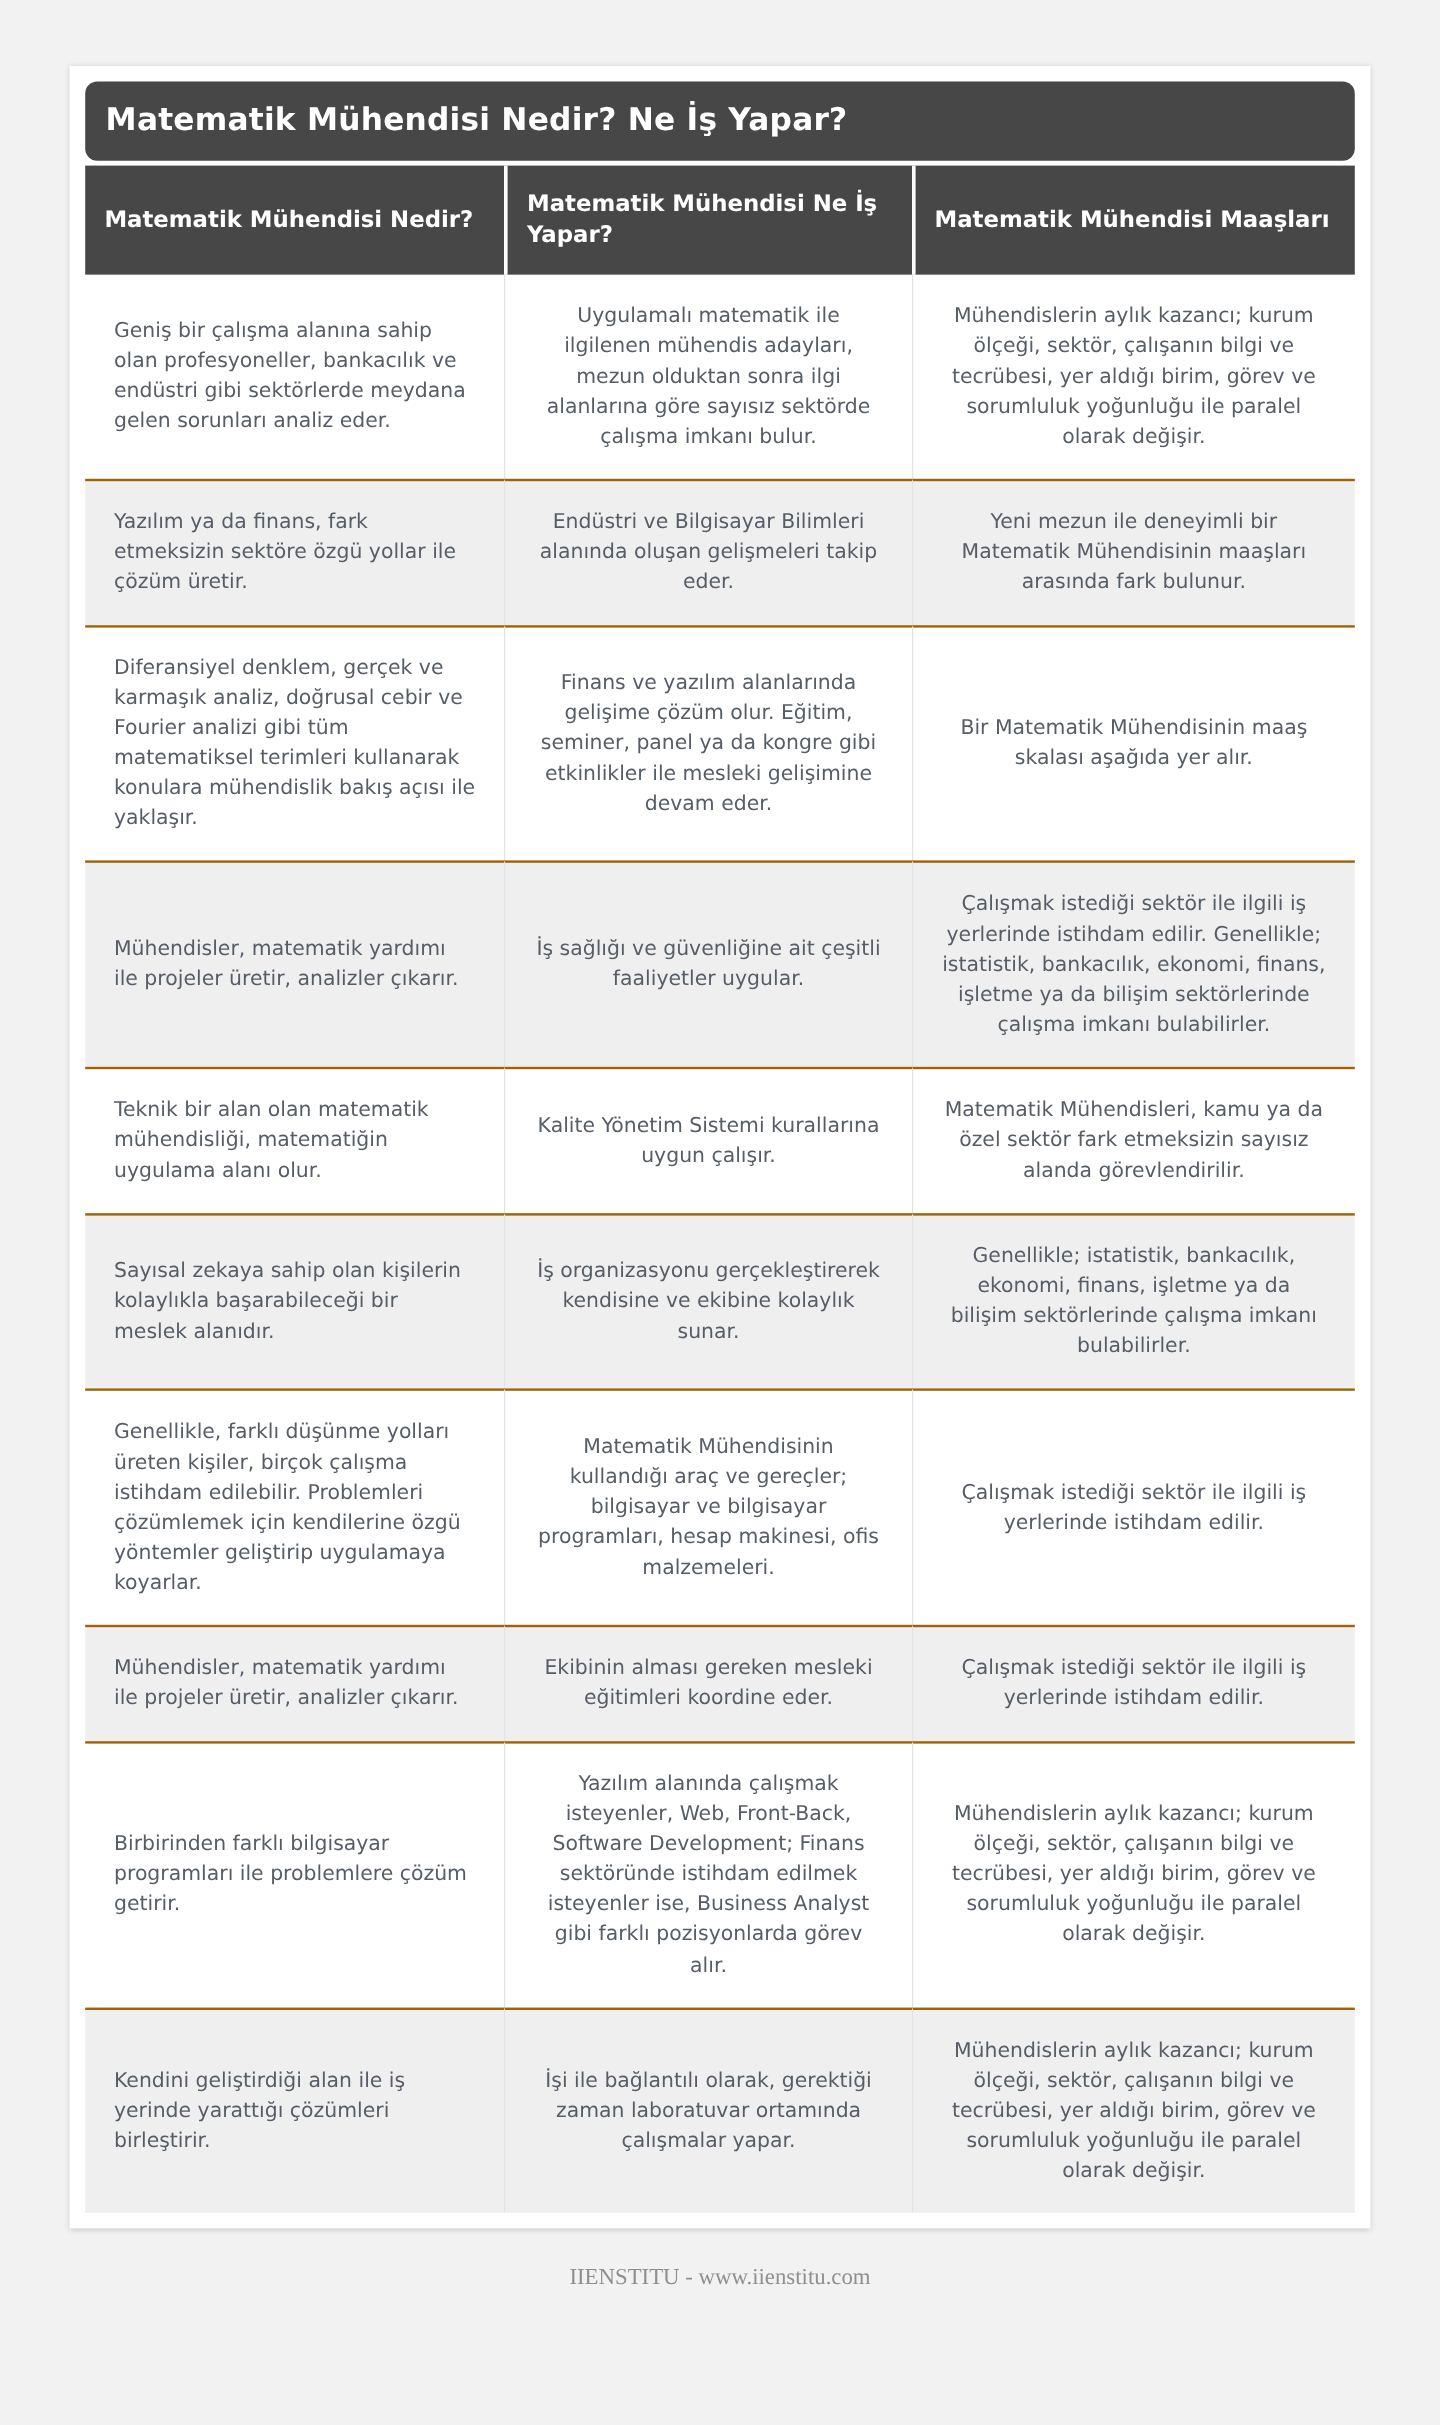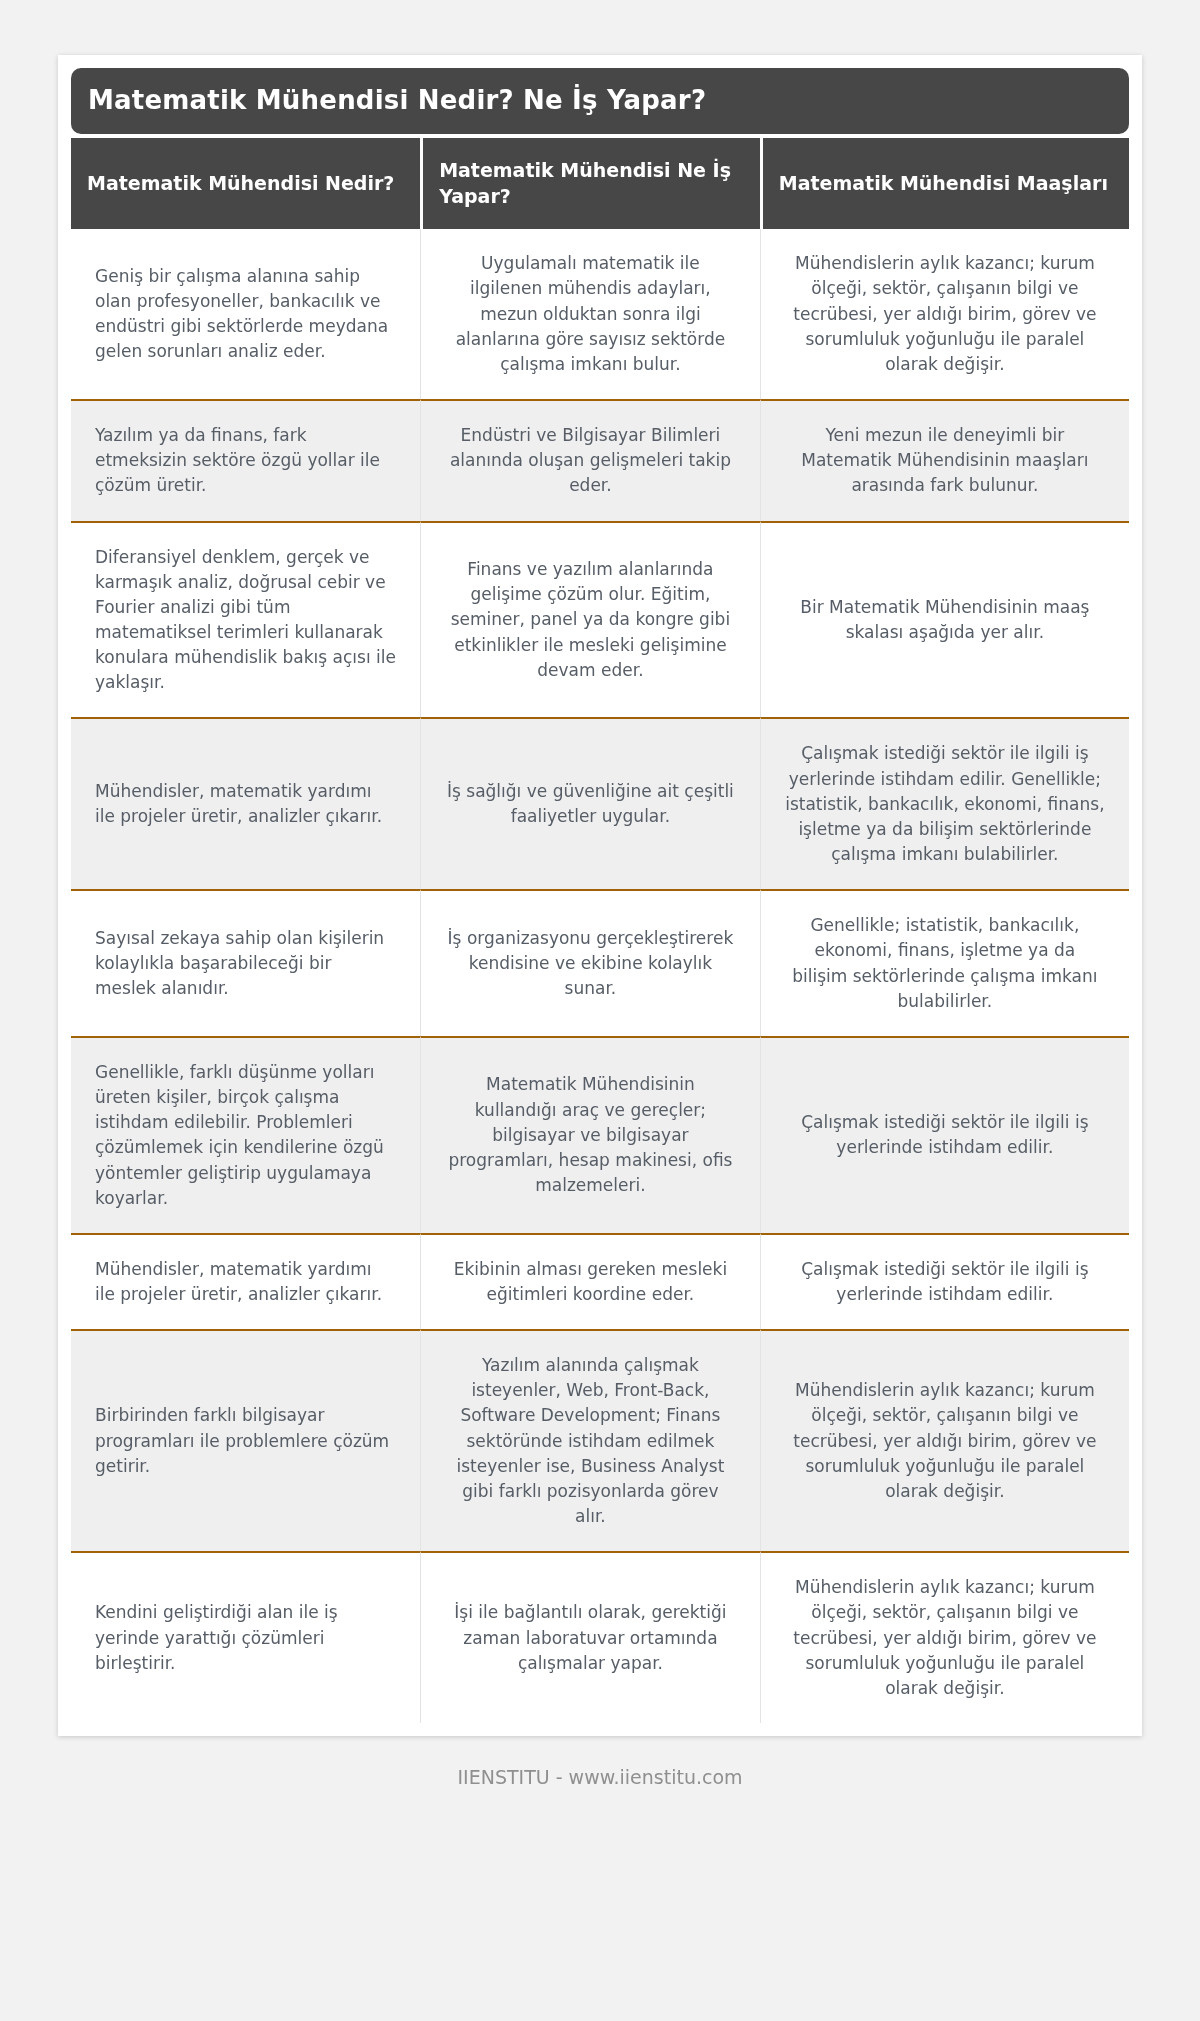--- a/index.html
+++ b/index.html
@@ -70,20 +70,21 @@
   }
   tbody tr + tr td {
     border-top: 2px solid #a16207;
   }
   .footer {
     text-align: center;
     color: #8f8f8f;
     font-size: 19px;
     margin-top: 30px;
     padding-bottom: 40px;
+    font-family: Liberation Serif, serif;
   }
 </style>
 </head>
 <body>
 
 <div class="card">
   <div class="title-bar">Matematik Mühendisi Nedir? Ne İş Yapar?</div>
   <table class="comparison">
     <colgroup>
       <col class="c1">
@@ -112,20 +113,25 @@
           <td>Diferansiyel denklem, gerçek ve karmaşık analiz, doğrusal cebir ve Fourier analizi gibi tüm matematiksel terimleri kullanarak konulara mühendislik bakış açısı ile yaklaşır.</td>
           <td>Finans ve yazılım alanlarında gelişime çözüm olur. Eğitim, seminer, panel ya da kongre gibi etkinlikler ile mesleki gelişimine devam eder.</td>
           <td>Bir Matematik Mühendisinin maaş skalası aşağıda yer alır.</td>
         </tr>
         <tr>
           <td>Mühendisler, matematik yardımı ile projeler üretir, analizler çıkarır.</td>
           <td>İş sağlığı ve güvenliğine ait çeşitli faaliyetler uygular.</td>
           <td>Çalışmak istediği sektör ile ilgili iş yerlerinde istihdam edilir. Genellikle; istatistik, bankacılık, ekonomi, finans, işletme ya da bilişim sektörlerinde çalışma imkanı bulabilirler.</td>
         </tr>
         <tr>
+          <td>Teknik bir alan olan matematik mühendisliği, matematiğin uygulama alanı olur.</td>
+          <td>Kalite Yönetim Sistemi kurallarına uygun çalışır.</td>
+          <td>Matematik Mühendisleri, kamu ya da özel sektör fark etmeksizin sayısız alanda görevlendirilir.</td>
+        </tr>
+        <tr>
           <td>Sayısal zekaya sahip olan kişilerin kolaylıkla başarabileceği bir meslek alanıdır.</td>
           <td>İş organizasyonu gerçekleştirerek kendisine ve ekibine kolaylık sunar.</td>
           <td>Genellikle; istatistik, bankacılık, ekonomi, finans, işletme ya da bilişim sektörlerinde çalışma imkanı bulabilirler.</td>
         </tr>
         <tr>
           <td>Genellikle, farklı düşünme yolları üreten kişiler, birçok çalışma istihdam edilebilir. Problemleri çözümlemek için kendilerine özgü yöntemler geliştirip uygulamaya koyarlar.</td>
           <td>Matematik Mühendisinin kullandığı araç ve gereçler; bilgisayar ve bilgisayar programları, hesap makinesi, ofis malzemeleri.</td>
           <td>Çalışmak istediği sektör ile ilgili iş yerlerinde istihdam edilir.</td>
         </tr>
         <tr>

